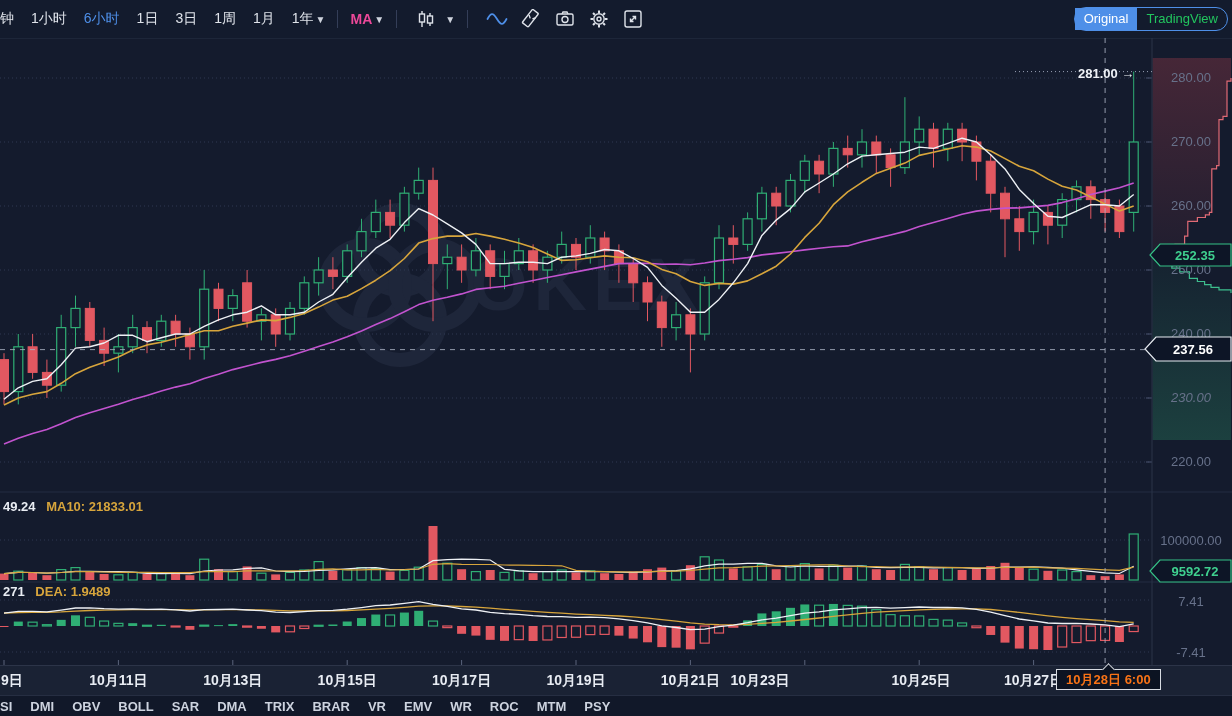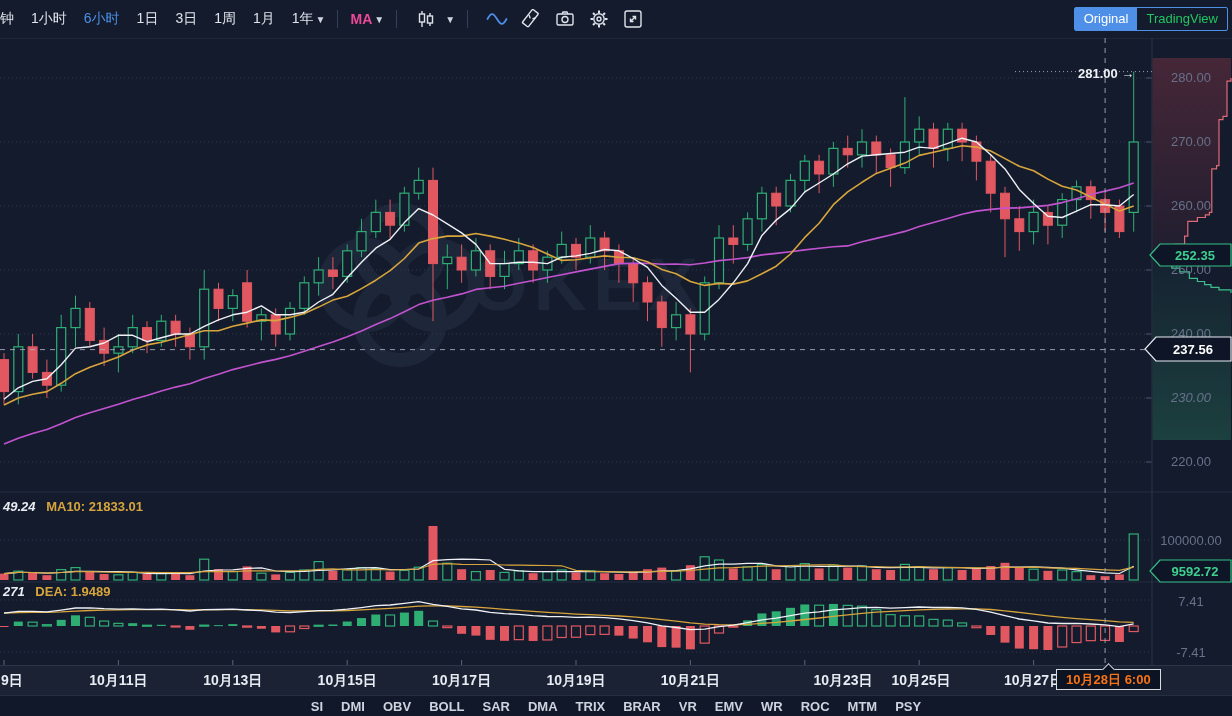--- a/index.html
+++ b/index.html
@@ -8,49 +8,49 @@
   
   #toolbar{position:absolute;left:0;top:0;width:1232px;height:38px;display:flex;align-items:center;
            background:#131b2d;border-bottom:1px solid #1d2639;}
   .tf{display:flex;align-items:center;gap:17px;font-size:14px;color:#dfe3ea;}
   .tf-item{cursor:pointer;white-space:nowrap;}
   .tf-item.active{color:#4e8fe8;}
   .caret{font-size:10px;color:#cfd4de;margin-left:2px;cursor:pointer;}
   .vsep{width:1px;height:18px;background:#343e58;margin:0 12px;}
   .ma-btn{color:#ec4899;font-size:14px;font-weight:bold;cursor:pointer;}
   .icon-btn{display:flex;align-items:center;justify-content:center;width:26px;height:26px;cursor:pointer;margin:0 4px;}
-  #mode-toggle{position:absolute;right:4px;top:7px;display:flex;border:1px solid #4e8fe8;border-radius:2px;
+  #mode-toggle{position:absolute;right:4px;top:7px;display:flex;border:1px solid #4e8fe8;border-radius:12px;
                font-size:13px;height:22px;line-height:22px;}
   .mode-opt{padding:0 9px;cursor:pointer;color:#22c55e;background:transparent;}
   .mode-opt.active{background:#4e8fe8;color:#fff;}
   
   #chart-svg{position:absolute;left:0;top:38px;}
   .axis-label{position:absolute;left:1152px;width:78px;text-align:center;font-size:13px;color:#67718a;pointer-events:none;}
   .panel-header{position:absolute;left:3px;font-size:13px;font-weight:bold;white-space:nowrap;pointer-events:none;}
-  .ph-white{color:#e9edf3;font-style:italic;}
+  .ph-white{color:#e9edf3;}
   .ph-orange{color:#d7a53c;margin-left:7px;}
   #high-label{position:absolute;left:1062px;top:66px;font-size:13px;font-weight:bold;color:#eef1f6;pointer-events:none;margin-left:16px;}
   .tag{position:absolute;overflow:visible;pointer-events:none;}
   .tag path{fill:#0d1526;stroke-width:1.2;}
   .tag text{font-size:13px;font-weight:bold;font-family:"Liberation Sans","DejaVu Sans",sans-serif;}
   .tag-green path{stroke:#35c286;}
   .tag-green text{fill:#3fd08f;}
   .tag-white path{stroke:#e8ecf2;}
   .tag-white text{fill:#ffffff;}
   
   #time-axis{position:absolute;left:0;top:665px;width:1232px;height:30px;background:#1a2234;border-top:1px solid #2c3448;}
   .date-label{position:absolute;top:6px;transform:translateX(-50%);font-size:14px;font-weight:bold;color:#e8ecf3;white-space:nowrap;pointer-events:none;}
   .date-label.edge{transform:none;}
   #time-tooltip{position:absolute;top:3px;height:19px;line-height:19px;padding:0 9px;background:#0c1322;
                 border:1px solid #d7dbe2;color:#f97316;font-size:13px;font-weight:bold;white-space:nowrap;}
   #time-tooltip .notch{position:absolute;top:-5px;left:50%;margin-left:-4px;width:8px;height:8px;background:#0c1322;
                 border-left:1px solid #d7dbe2;border-top:1px solid #d7dbe2;transform:rotate(45deg);}
   
   #indicator-bar{position:absolute;left:0;top:695px;width:1232px;height:21px;background:#111829;border-top:1px solid #262e42;
-                 display:flex;align-items:center;gap:18px;font-size:13px;font-weight:bold;color:#cdd3df;justify-content:center;}
+                 display:flex;align-items:center;gap:18px;font-size:13px;font-weight:bold;color:#cdd3df;}
   .ind-item{cursor:pointer;white-space:nowrap;}
 </style>
 </head>
 <body>
 
 <div id="app">
 
   <div id="toolbar">
     <div class="tf" id="tf-list">
         <span class="tf-item">钟</span>
@@ -551,21 +551,21 @@
 
   <div id="time-axis">
 
   <div class="date-label edge" style="left: 1px;">9日</div>
       <div class="date-label" style="left: 118.4px;">10月11日</div>
       <div class="date-label" style="left: 232.8px;">10月13日</div>
       <div class="date-label" style="left: 347.2px;">10月15日</div>
       <div class="date-label" style="left: 461.6px;">10月17日</div>
       <div class="date-label" style="left: 576px;">10月19日</div>
       <div class="date-label" style="left: 690.4px;">10月21日</div>
-      <div class="date-label" style="left: 843px;">10月23日</div>
+      <div class="date-label" style="left: 760px;">10月23日</div>
       <div class="date-label" style="left: 921px;">10月25日</div>
       <div class="date-label" style="left: 1033.6px;">10月27日</div>
       <div id="time-tooltip" style="left: 1056.1px;">
       <span class="notch"></span>
       <span>10月28日 6:00</span>
     </div>
     </div>
 
   <div id="indicator-bar">
       <span class="ind-item">SI</span>

